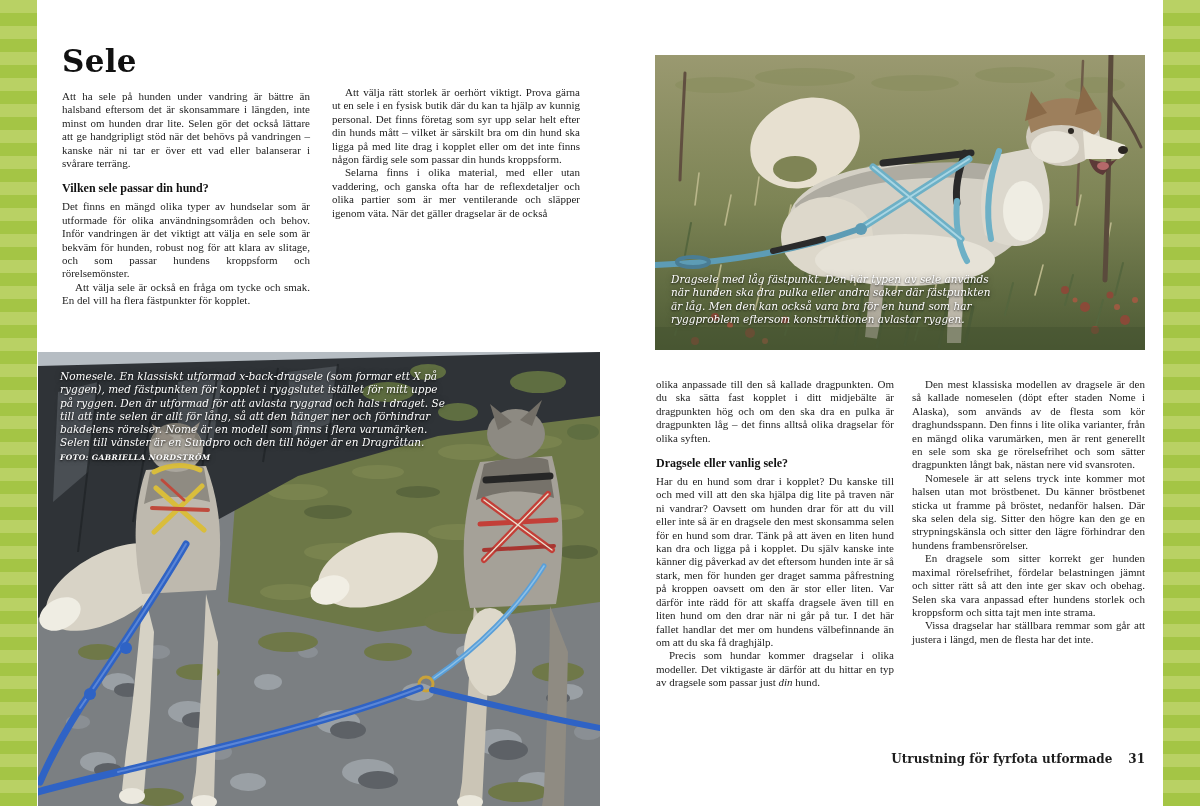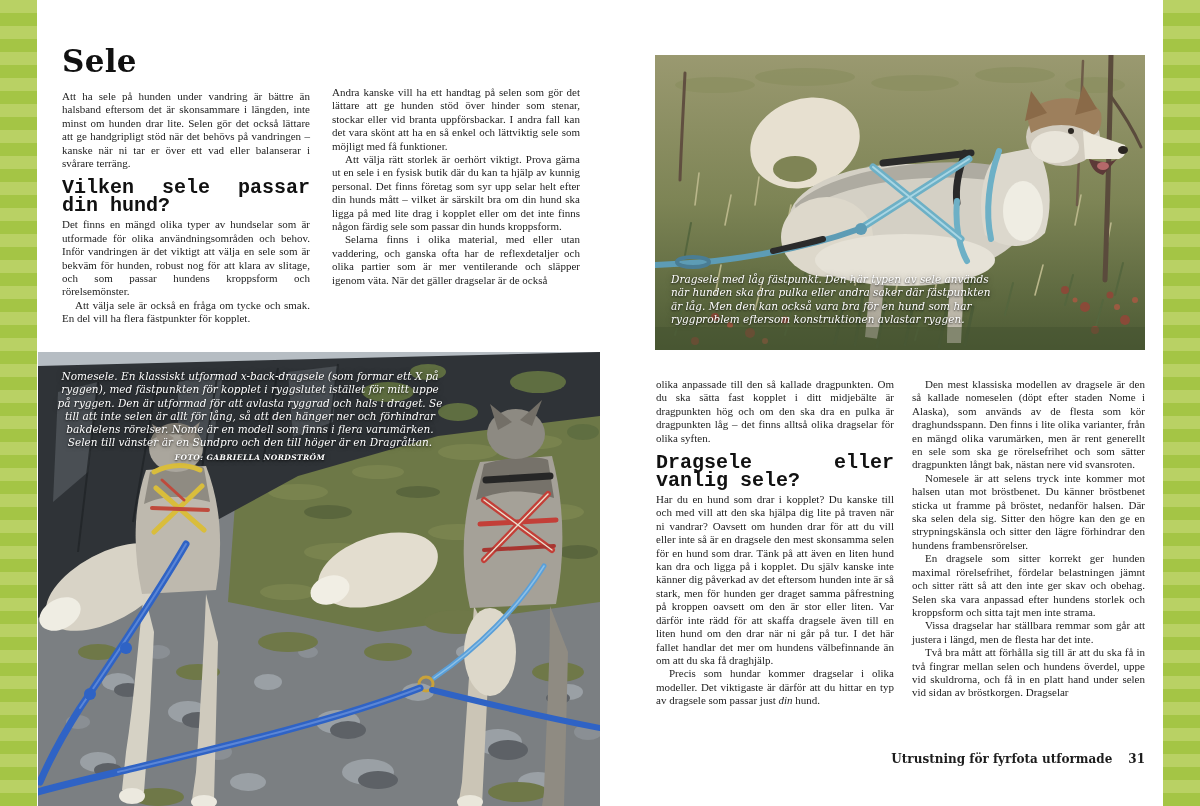--- a/index.html
+++ b/index.html
@@ -18,21 +18,21 @@
   .page.rp{left:600px;width:563px;}
 
   .col{position:absolute;font:11px/13.4px "Liberation Serif",serif;text-align:justify;
        hyphens:auto;-webkit-hyphens:auto;}
   .bp{margin:0;text-align:justify;}
   .bp.ind{text-indent:13px;}
   .ital{font-style:italic;}
 
   h1.title{font-family:"DejaVu Serif",serif;font-weight:bold;font-size:31px;line-height:34px;
            margin:0 0 12px;color:#111;letter-spacing:.3px;}
-  h2.section{font-family:Liberation Mono, monospace;font-weight:bold;font-size:20px;line-height:18px;
+  h2.section{font-family:Liberation Serif, serif;font-weight:bold;font-size:12px;line-height:18px;
              margin:9px 0 3px;color:#111;}
 
   .photo{position:absolute;overflow:hidden;}
   .photo svg{display:block;}
   .caption{position:absolute;font:italic 10.5px/13.3px "DejaVu Serif",serif;color:#fff;
            text-shadow:0 1px 2px rgba(0,0,0,.7),0 0 6px rgba(0,0,0,.35);}
   .cap-lead{font-weight:normal;}
   .credit{font:italic bold 7.5px/10px "DejaVu Serif",serif;margin-top:3px;letter-spacing:.4px;}
 
   .footer{position:absolute;left:55px;width:490px;top:752px;text-align:right;
@@ -51,21 +51,20 @@
 
     <div class="col" style="left:25px;top:44px;width:248px;">
       <h1 class="title">Sele</h1>
       <p class="bp">Att ha sele på hunden under vandring är bättre än halsband eftersom det är skonsammare i längden, inte minst om hunden drar lite. Selen gör det också lättare att ge handgripligt stöd när det behövs på vandringen – kanske när ni tar er över ett vad eller balanserar i svårare terräng.</p>
       <h2 class="section">Vilken sele passar din hund?</h2>
       <p class="bp">Det finns en mängd olika typer av hundselar som är utformade för olika användningsområden och behov. Inför vandringen är det viktigt att välja en sele som är bekväm för hunden, robust nog för att klara av slitage, och som passar hundens kroppsform och rörelsemönster.</p>
       <p class="bp ind">Att välja sele är också en fråga om tycke och smak. En del vill ha flera fästpunkter för kopplet.</p>
     </div>
 
     <div class="col" style="left:295px;top:86px;width:248px;">
-      <p class="bp">Andra kanske vill ha ett handtag på selen som gör det lättare att ge hunden stöd över hinder som stenar, stockar eller vid branta uppförsbackar. I andra fall kan det vara skönt att ha en så enkel och lättviktig sele som möjligt med få funktioner.</p>
       <p class="bp ind">Att välja rätt storlek är oerhört viktigt. Prova gärna ut en sele i en fysisk butik där du kan ta hjälp av kunnig personal. Det finns företag som syr upp selar helt efter din hunds mått – vilket är särskilt bra om din hund ska ligga på med lite drag i kopplet eller om det inte finns någon färdig sele som passar din hunds kroppsform.</p>
       <p class="bp ind">Selarna finns i olika material, med eller utan vaddering, och ganska ofta har de reflexdetaljer och olika partier som är mer ventilerande och släpper igenom väta. När det gäller dragselar är de också</p>
     </div>
 
     <div class="photo" style="left:1px;top:352px;width:562px;height:454px;">
       <svg width="562" height="454" viewBox="0 0 562 454" preserveAspectRatio="none" role="img">
 
         <rect width="562" height="454" fill="#7b7f82"></rect>
 
         <polygon points="0,0 562,0 562,5 0,20" fill="#b6bdc3"></polygon>
@@ -208,21 +207,21 @@
           <circle cx="88" cy="296" r="6" fill="#2f63c5" stroke="none"></circle>
           <circle cx="52" cy="342" r="6" fill="#2f63c5" stroke="none"></circle>
           <path d="M506,214 C480,256 440,296 396,326" stroke="#5a9fd8" stroke-width="5"></path>
           <path d="M506,214 C480,256 440,296 396,326" stroke="#8cc0e8" stroke-width="1.5"></path>
           <circle cx="388" cy="332" r="7" stroke="#c9a23a" stroke-width="3"></circle>
           <path d="M382,336 C300,368 180,396 80,420 C50,427 20,434 0,440" stroke="#2f63c5" stroke-width="7"></path>
           <path d="M382,336 C300,368 180,396 80,420" stroke="#5b86d6" stroke-width="2"></path>
           <path d="M394,338 C450,352 510,366 562,376" stroke="#2f63c5" stroke-width="6"></path>
         </g>
       </svg>
-      <div class="caption" style="left:16px;top:18px;width:392px;text-align:center;">
+      <div class="caption" style="left:22px;top:18px;width:392px;">
         <span class="cap-lead">Nomesele.</span><span> En klassiskt utformad x-back-dragsele (som formar ett X på ryggen), med fästpunkten för kopplet i ryggslutet istället för mitt uppe på ryggen. Den är utformad för att avlasta ryggrad och hals i draget. Se till att inte selen är allt för lång, så att den hänger ner och förhindrar bakdelens rörelser. Nome är en modell som finns i flera varumärken. Selen till vänster är en Sundpro och den till höger är en Dragråttan.</span>
         <div class="credit">FOTO: GABRIELLA NORDSTRÖM</div>
       </div>
     </div>
   </div>
 
   <div class="page rp">
 
     <div class="photo" style="left:55px;top:55px;width:490px;height:295px;">
       <svg width="490" height="295" viewBox="0 0 490 295" preserveAspectRatio="none" role="img">
@@ -356,20 +355,19 @@
       <h2 class="section">Dragsele eller vanlig sele?</h2>
       <p class="bp">Har du en hund som drar i kopplet? Du kanske till och med vill att den ska hjälpa dig lite på traven när ni vandrar? Oavsett om hunden drar för att du vill eller inte så är en dragsele den mest skonsamma selen för en hund som drar. Tänk på att även en liten hund kan dra och ligga på i kopplet. Du själv kanske inte känner dig påverkad av det eftersom hunden inte är så stark, men för hunden ger draget samma påfrestning på kroppen oavsett om den är stor eller liten. Var därför inte rädd för att skaffa dragsele även till en liten hund om den drar när ni går på tur. I det här fallet handlar det mer om hundens välbefinnande än om att du ska få draghjälp.</p>
       <p class="bp ind"><span>Precis som hundar kommer dragselar i olika modeller. Det viktigaste är därför att du hittar en typ av dragsele som passar just </span><span class="ital">din</span><span> hund.</span></p>
     </div>
 
     <div class="col" style="left:312px;top:378px;width:233px;">
       <p class="bp ind">Den mest klassiska modellen av dragsele är den så kallade nomeselen (döpt efter staden Nome i Alaska), som används av de flesta som kör draghundsspann. Den finns i lite olika varianter, från en mängd olika varumärken, men är rent generellt en sele som ska ge rörelsefrihet och som sätter dragpunkten långt bak, nästan nere vid svansroten.</p>
       <p class="bp ind">Nomesele är att selens tryck inte kommer mot halsen utan mot bröstbenet. Du känner bröstbenet sticka ut framme på bröstet, nedanför halsen. Där ska selen dela sig. Sitter den högre kan den ge en strypningskänsla och sitter den lägre förhindrar den hundens frambensrörelser.</p>
       <p class="bp ind">En dragsele som sitter korrekt ger hunden maximal rörelsefrihet, fördelar belastningen jämnt och sitter rätt så att den inte ger skav och obehag. Selen ska vara anpassad efter hundens storlek och kroppsform och sitta tajt men inte strama.</p>
       <p class="bp ind">Vissa dragselar har ställbara remmar som går att justera i längd, men de flesta har det inte.</p>
-      <p class="bp ind">Två bra mått att förhålla sig till är att du ska få in två fingrar mellan selen och hundens överdel, uppe vid skuldrorna, och få in en platt hand under selen vid sidan av bröstkorgen. Dragselar</p>
     </div>
 
     <div class="footer">
       <span>Utrustning för fyrfota utformade</span><span class="pagenum">31</span>
     </div>
   </div>
 </div>
 
 </body></html>

